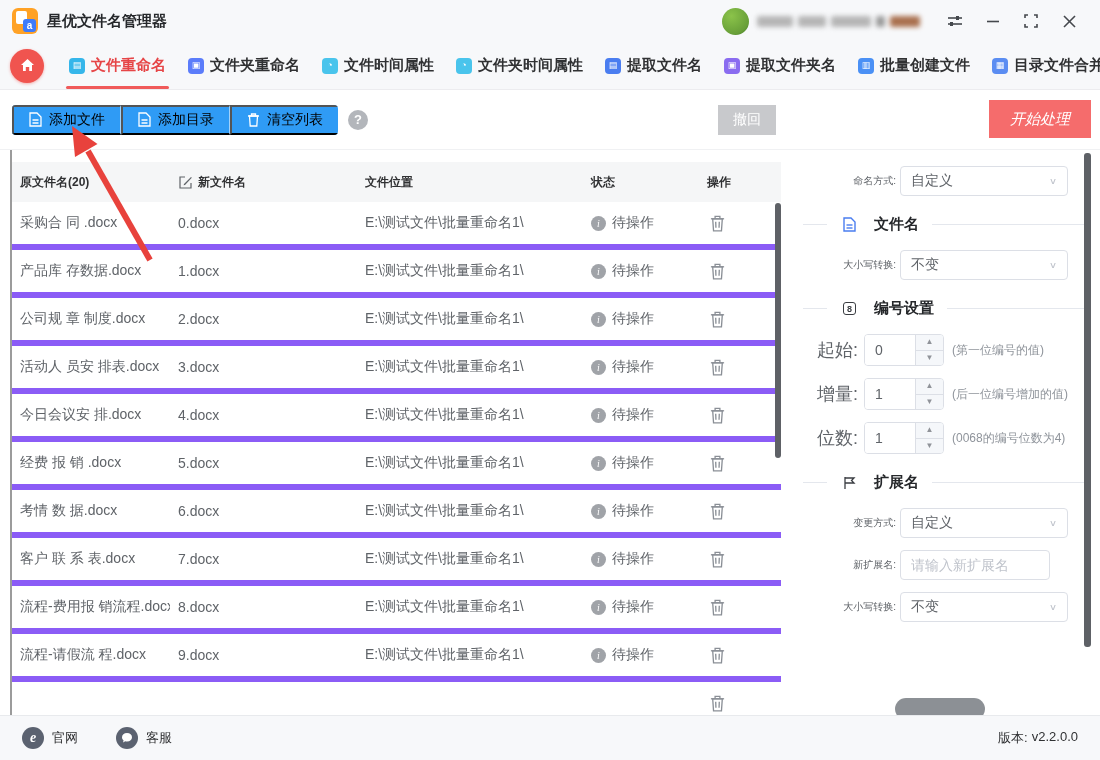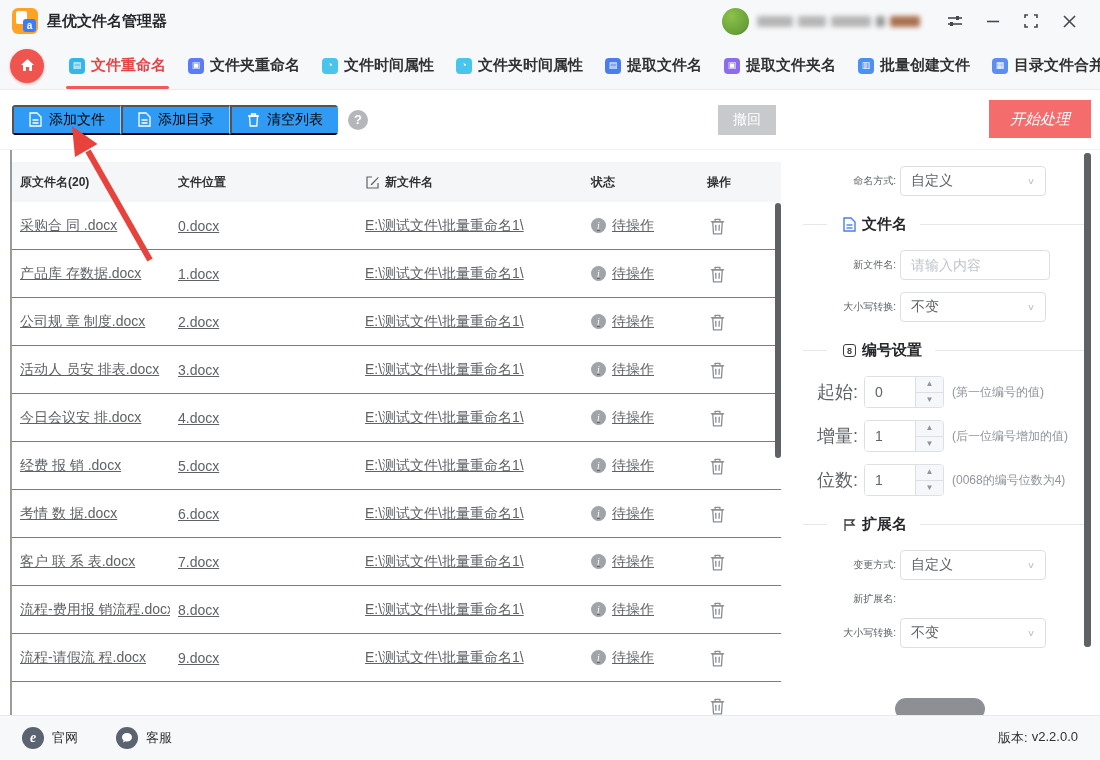--- a/index.html
+++ b/index.html
@@ -44,38 +44,38 @@
   .blue-btn:last-child { border-right:none; }
   .help-circle { width:20px; height:20px; border-radius:50%; background:#b3b6bb; color:#fff; font-size:13px; font-weight:bold; display:flex; align-items:center; justify-content:center; margin-left:10px; cursor:pointer; }
   .undo-btn { position:absolute; left:718px; top:105px; width:58px; height:30px; background:#c8c9cc; border:none; border-radius:0; color:#fff; font-size:14px; display:flex; align-items:center; justify-content:center; }
   .start-btn { position:absolute; left:989px; top:100px; width:102px; height:38px; background:#f56c6c; border:none; border-radius:0; color:#fff; font-size:15px; display:flex; align-items:center; justify-content:center; cursor:pointer;font-style:italic; }
   
   .left-line { position:absolute; left:10px; top:150px; width:2px; height:565px; background:#9b9b9b; }
   .table-wrap { position:absolute; left:12px; top:162px; width:769px; height:553px; overflow:hidden; background:#fff; }
   .trow { display:grid; grid-template-columns:158px 187px 226px 116px 82px; align-items:center; }
   .thead { height:40px; background:#f5f6f7; font-weight:bold; font-size:12px; color:#303133; }
   .thead > div { padding-left:8px; display:flex; align-items:center; gap:5px; }
-  .tbody-row { height:48px; border-bottom:1px solid #8b5cf6; font-size:14px; color:#5f6368;text-decoration:underline; }
+  .tbody-row { height:48px; border-bottom:6px solid #8b5cf6; font-size:14px; color:#5f6368; }
   .tbody-row > div { padding-left:8px; display:flex; align-items:center; gap:6px; overflow:hidden; white-space:nowrap; }
   .info-ico { width:15px; height:15px; border-radius:50%; background:#a0a3a8; color:#fff; font-size:10px; font-style:italic; font-family:"Liberation Serif",serif; display:flex; align-items:center; justify-content:center; flex-shrink:0; }
   .trash-btn { background:none; border:none; cursor:pointer; display:flex; align-items:center; padding:2px; }
   .tscroll { position:absolute; left:775px; top:203px; width:6px; height:255px; background:#5e6166; border-radius:3px; }
   
   .panel { position:absolute; left:790px; top:150px; width:310px; height:565px; overflow:hidden; background:#fff; padding-top:16px; }
   .prow { display:flex; align-items:center; margin-bottom:12px; }
   .plabel-w { width:106px; text-align:right; font-size:10px; color:#5f6368; flex-shrink:0; }
   .plabel-n { width:58px; text-align:right; font-size:18px; color:#5f6368; flex-shrink:0; }
-  .sel { width:146px; height:30px; margin-left:4px; border:1px solid #dcdfe6; border-radius:4px; background:#fff; display:flex; align-items:center; justify-content:space-between; padding:0 10px; font-size:14px; color:#5f6368; cursor:pointer; }
+  .sel { width:168px; height:30px; margin-left:4px; border:1px solid #dcdfe6; border-radius:4px; background:#fff; display:flex; align-items:center; justify-content:space-between; padding:0 10px; font-size:14px; color:#5f6368; cursor:pointer; }
   .sel .chev { color:#c0c4cc; font-size:11px; transform:scaleY(.8); }
   .pinput { width:150px; height:30px; margin-left:4px; border:1px solid #dcdfe6; border-radius:4px; padding:0 10px; font-size:14px; color:#5f6368; font-family:inherit; }
   .pinput::placeholder { color:#c0c4cc; }
   .pdivider { display:flex; align-items:center; margin:19px 0 16px 13px; }
   .dline-s { width:24px; height:1px; background:#e4e7ed; margin-right:16px; }
   .dline-l { flex:1; height:1px; background:#e4e7ed; margin-left:13px; margin-right:16px; }
-  .dlabel { font-size:15px; font-weight:bold; color:#26282b; margin-left:6px;text-align:right; }
+  .dlabel { font-size:15px; font-weight:bold; color:#26282b; margin-left:18px;text-align:right; }
   .badge8 { width:13px; height:13px; border:1.5px solid #3a3d42; border-radius:3px; font-size:9px; font-weight:bold; color:#3a3d42; display:flex; align-items:center; justify-content:center; }
   .spin { width:80px; height:32px; margin-left:6px; border:1px solid #dcdfe6; border-radius:4px; display:flex; overflow:hidden; flex-shrink:0; }
   .spin-val { flex:1; display:flex; align-items:center; padding-left:10px; font-size:14px; color:#5f6368; background:#fff; }
   .spin-btns { width:28px; border-left:1px solid #dcdfe6; display:flex; flex-direction:column; background:#f5f7fa; }
   .spin-btns button { flex:1; border:none; background:transparent; color:#909399; font-size:8px; line-height:1; cursor:pointer; padding:0; }
   .spin-btns button:first-child { border-bottom:1px solid #dcdfe6; }
   .pnote { font-size:12px; color:#8f949b; margin-left:8px; white-space:nowrap; }
   .dark-peek { position:absolute; left:105px; top:548px; width:90px; height:22px; background:#8c9095; border-radius:11px; }
   .pscroll { position:absolute; left:294px; top:3px; width:7px; height:494px; background:#5e6166; border-radius:3px; }
   
@@ -206,28 +206,28 @@
   </div>
   <span class="help-circle">?</span>
 </div>
 <button class="undo-btn">撤回</button>
 <button class="start-btn">开始处理</button>
 
 <div class="left-line"></div>
 <div class="table-wrap">
   <div class="trow thead">
     <div>原文件名(20)</div>
-    <div>文件位置</div>
     <div>
       <svg width="15" height="15" viewBox="0 0 15 15" fill="none" stroke="#5f6368" stroke-width="1.2">
         <path d="M13 8 V13 H2 V2 H7"></path>
           <path d="M6 9 L13 2 L13.8 2.8 L7 10 L5.6 10.3 Z" fill="#5f6368" stroke="none"></path>
       </svg>
       <span>新文件名</span>
     </div>
+    <div>文件位置</div>
     <div>状态</div>
     <div>操作</div>
   </div>
   <div id="table-body">
       <div class="trow tbody-row">
     <div>采购合 同 .docx</div>
     <div>0.docx</div>
     <div>E:\测试文件\批量重命名1\</div>
     <div>
       <span class="info-ico">i</span>
@@ -463,24 +463,20 @@
     <svg width="13" height="15" viewBox="0 0 13 15" fill="none" stroke="#4a7df0" stroke-width="1.4">
       <path d="M1 1 H8 L12 5 V14 H1 Z"></path>
         <line x1="3.5" y1="8" x2="9.5" y2="8"></line>
         <line x1="3.5" y1="11" x2="9.5" y2="11"></line>
     </svg>
     <span class="dlabel">文件名</span>
     <span class="dline-l"></span>
   </div>
 
   <div class="prow">
-    <span class="plabel-w">新文件名:</span>
-    <input class="pinput" placeholder="请输入内容" style="">
-  </div>
-  <div class="prow">
     <span class="plabel-w">大小写转换:</span>
     <div class="sel">
       <span>不变</span>
       <span class="chev">∨</span>
     </div>
   </div>
 
   <div class="pdivider">
     <span class="dline-s"></span>
     <span class="badge8">8</span>
@@ -534,20 +530,21 @@
 
   <div class="prow">
     <span class="plabel-w">变更方式:</span>
     <div class="sel">
       <span>自定义</span>
       <span class="chev">∨</span>
     </div>
   </div>
   <div class="prow">
     <span class="plabel-w">新扩展名:</span>
+    <input class="pinput" placeholder="请输入新扩展名" style="">
   </div>
   <div class="prow">
     <span class="plabel-w">大小写转换:</span>
     <div class="sel">
       <span>不变</span>
       <span class="chev">∨</span>
     </div>
   </div>
 
   <div class="dark-peek"></div>

